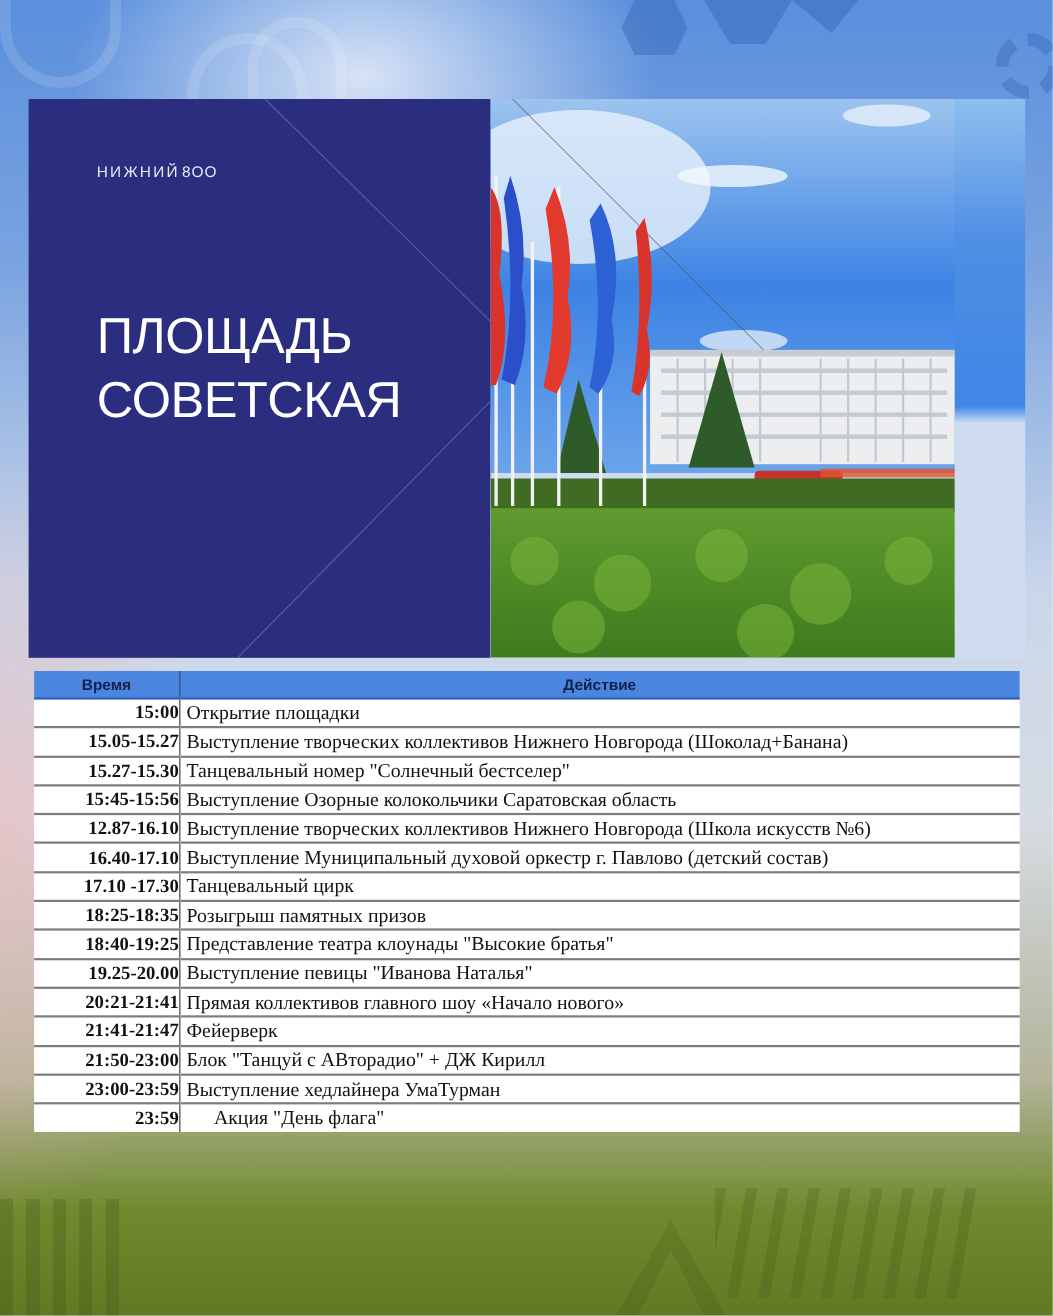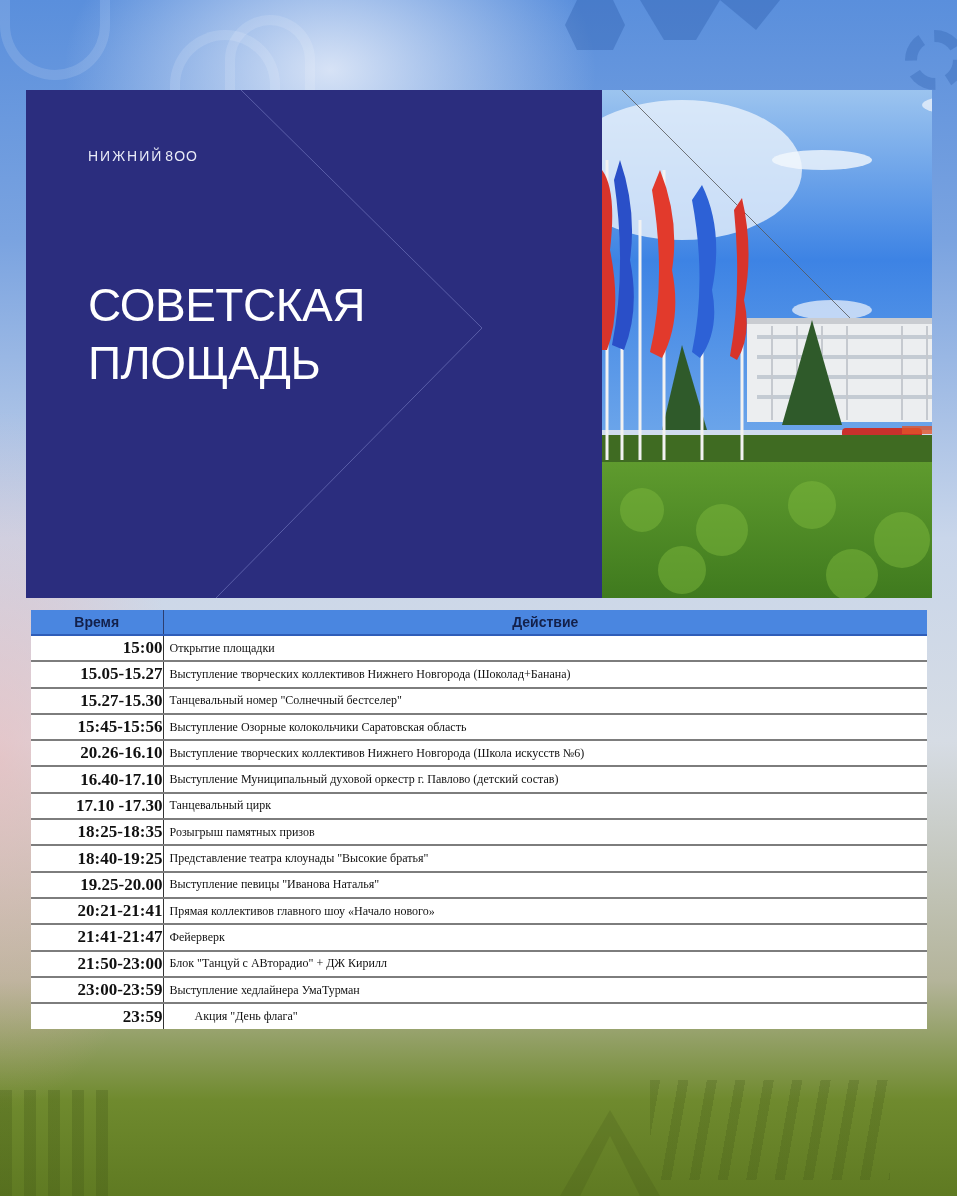--- a/index.html
+++ b/index.html
@@ -19,21 +19,21 @@
     border-bottom: none;
   }
   .deco-hex { background: rgba(40,90,170,0.35); }
   .deco-stripe { background: rgba(60,80,20,0.18); }
 
   .banner {
     position: absolute; left: 26px; top: 90px; width: 906px; height: 508px;
     display: flex;
   }
   .banner-left {
-    position: relative; width: 576px; height: 100%;
+    position: relative; width: 420px; height: 100%;
     background: #2b2d7e; overflow: hidden;
   }
   .banner-left svg.chevron { position: absolute; left: 0; top: 0; }
   .brand {
     position: absolute; left: 62px; top: 58px;
     color: #e9ebf7; font-size: 14px; letter-spacing: 2px; font-weight: 400;
   }
   .brand .mark { letter-spacing: 1px; margin-left: 2px; }
   .title {
     position: absolute; left: 62px; top: 186px;
@@ -50,21 +50,21 @@
     position: absolute; left: 31px; top: 610px; width: 896px;
     border-collapse: collapse; background: #ffffff;
   }
   .schedule th {
     background: #4a86e0; color: #13204a;
     font-family: "Liberation Sans", sans-serif; font-weight: 700; font-size: 14px;
     height: 25px; border-bottom: 2px solid #2f5db8;
   }
   .schedule th.col-time { width: 132px; border-right: 1px solid #2c3e70; }
   .schedule td {
-    height: 26.3px; font-family: "Liberation Serif", serif; font-size: 12px; color: #111;
+    height: 26.3px; font-family: "Liberation Serif", serif; font-size: 18px; color: #111;
     border-bottom: 2px solid #7d7d7d; white-space: nowrap;
   }
   .schedule td.time {
     font-weight: 700; text-align: right; border-right: 1px solid #333; font-size: 17px;
   }
   .schedule td.act { padding-left: 6px; }
   .schedule tr:last-child td { border-bottom: none; padding-left: 31px; }
 </style>
 </head>
 <body>
@@ -82,22 +82,22 @@
 
 <div class="banner">
   <div class="banner-left">
     <svg class="chevron" width="484" height="508" viewBox="0 0 484 508">
       <polyline points="215,0 456,238 190,508" fill="none" stroke="#5a5ea8" stroke-width="1"></polyline>
     </svg>
     <div class="brand">
       <span>НИЖНИЙ</span><span class="mark">8ОО</span>
     </div>
     <div class="title">
+      <div>ПЛОЩАДЬ</div>
       <div>СОВЕТСКАЯ</div>
-      <div>ПЛОЩАДЬ</div>
     </div>
   </div>
   <div class="banner-right">
     <svg width="422" height="508" viewBox="0 0 422 508">
       <defs>
         <linearGradient id="sky" x1="0" y1="0" x2="0" y2="1">
           <stop offset="0" stop-color="#9cc4ef"></stop>
           <stop offset="0.5" stop-color="#3d83e4"></stop>
           <stop offset="1" stop-color="#6aa4ea"></stop>
         </linearGradient>
@@ -187,21 +187,21 @@
       </tr>
     <tr>
         <td class="time">15.27-15.30</td>
         <td class="act">Танцевальный номер "Солнечный бестселер"</td>
       </tr>
     <tr>
         <td class="time">15:45-15:56</td>
         <td class="act">Выступление Озорные колокольчики Саратовская область</td>
       </tr>
     <tr>
-        <td class="time">20.26-16.10</td>
+        <td class="time">12.87-16.10</td>
         <td class="act">Выступление творческих коллективов Нижнего Новгорода (Школа искусств №6)</td>
       </tr>
     <tr>
         <td class="time">16.40-17.10</td>
         <td class="act">Выступление Муниципальный духовой оркестр г. Павлово (детский состав)</td>
       </tr>
     <tr>
         <td class="time">17.10 -17.30</td>
         <td class="act">Танцевальный цирк</td>
       </tr>

